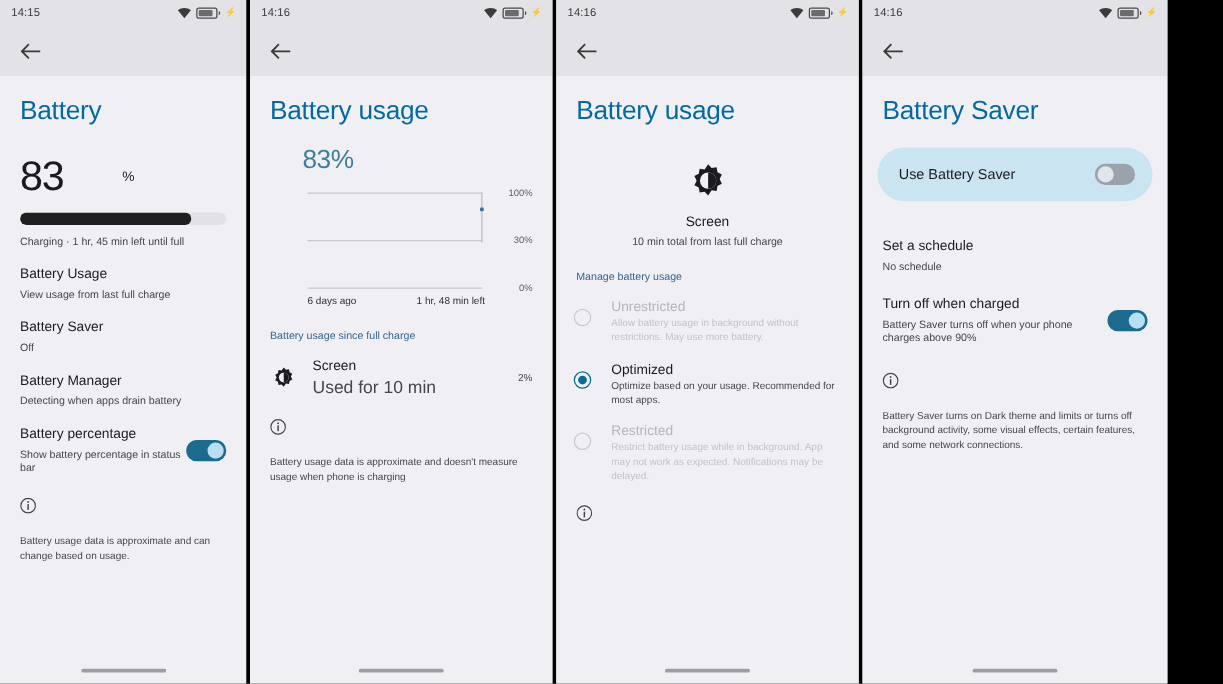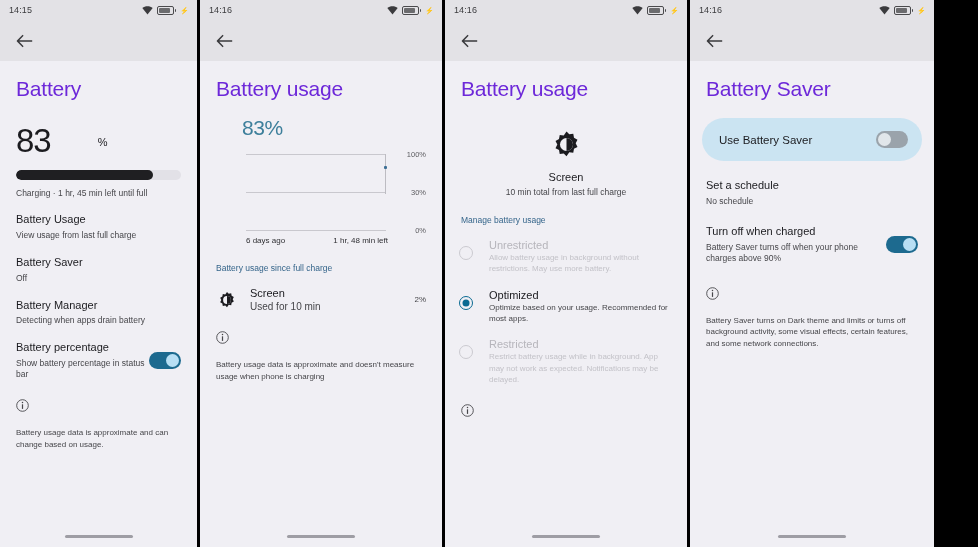--- a/index.html
+++ b/index.html
@@ -105,21 +105,21 @@
 
   
   .content {
     padding: 0;
     height: calc(547px - 61px);
     position: relative;
     background: #f0eff4;
   }
   .page-title {
     font-size: 21px;
-    color: #6d28d9;
+    color: #0369a1;
     padding: 16px 4px 0 16px;
     letter-spacing: -0.2px;
     line-height: 1.1;
   }
 
   
   .big-pct {
     padding: 24px 0 0 16px;
     display: flex;
     align-items: center;
@@ -276,21 +276,21 @@
   }
   .usage-txt {
     flex: 1 1 auto;
     padding-left: 12px;
   }
   .usage-name {
     font-size: 11px;
     color: #1b1b1f;
   }
   .usage-sub {
-    font-size: 10px;
+    font-size: 14px;
     color: #46464a;
     margin-top: 2px;
   }
   .usage-pct {
     font-size: 8px;
     color: #46464a;
   }
 
   
   .hero {
@@ -629,21 +629,21 @@
     <div class="content">
       <div class="page-title">Battery Saver</div>
 
       <div class="saver-card">
         <div class="label">Use Battery Saver</div>
         <div class="toggle off">
             <span class="knob"></span>
           </div>
       </div>
 
-      <div class="list-item" style="padding-top:18px;">
+      <div class="list-item" style="padding-top:18px;margin-top:12px;">
         <div class="li-title">Set a schedule</div>
         <div class="li-sub">No schedule</div>
       </div>
 
       <div class="list-item row-with-toggle" style="padding-top:18px;">
         <div class="txt" style="max-width:160px;">
           <div class="li-title">Turn off when charged</div>
           <div class="li-sub">Battery Saver turns off when your phone charges above 90%</div>
         </div>
         <div class="toggle on">

